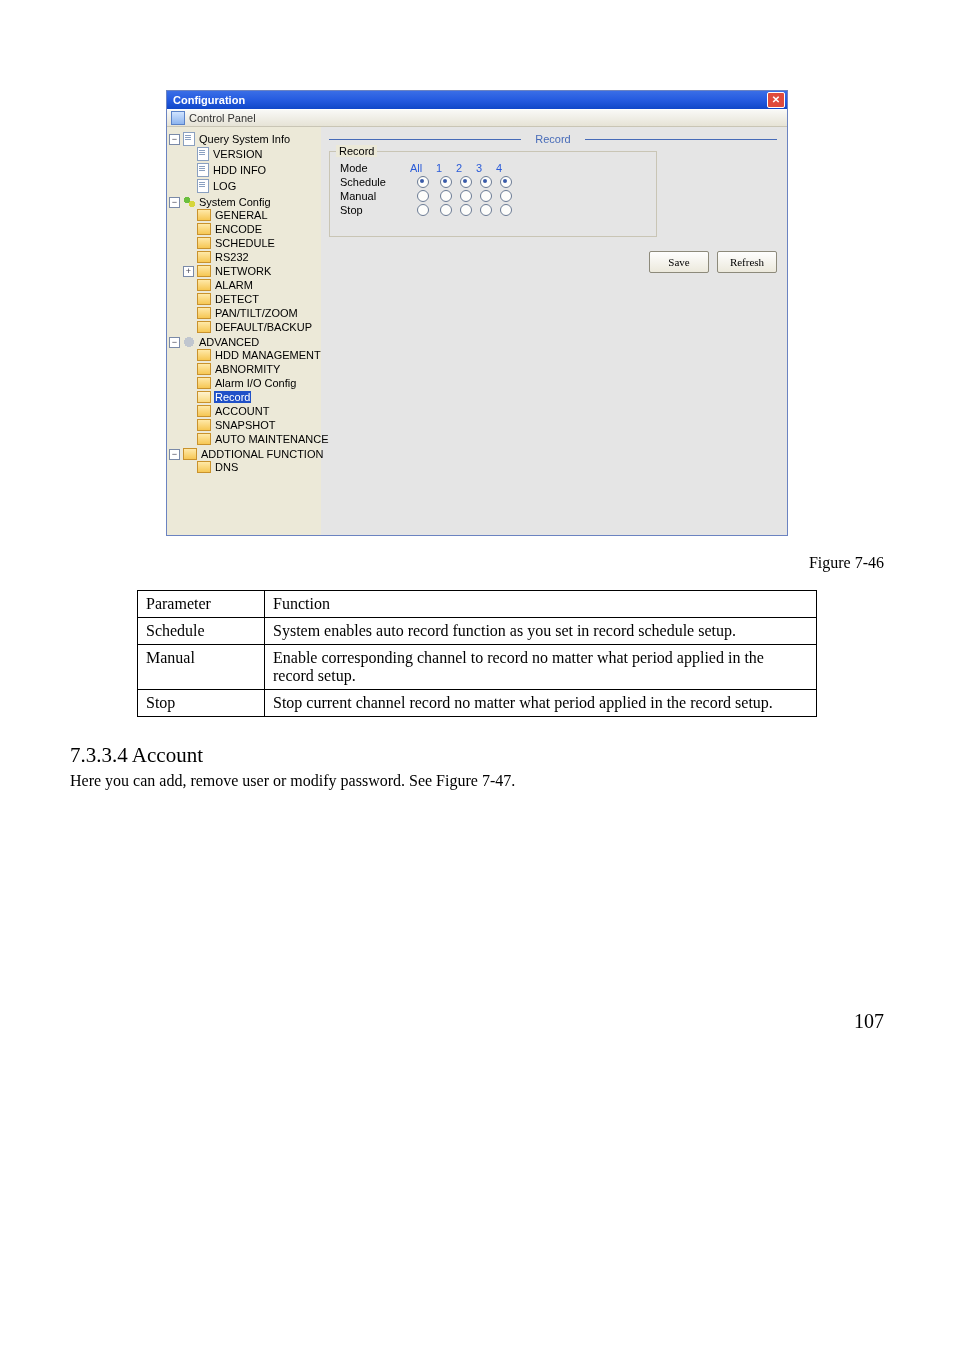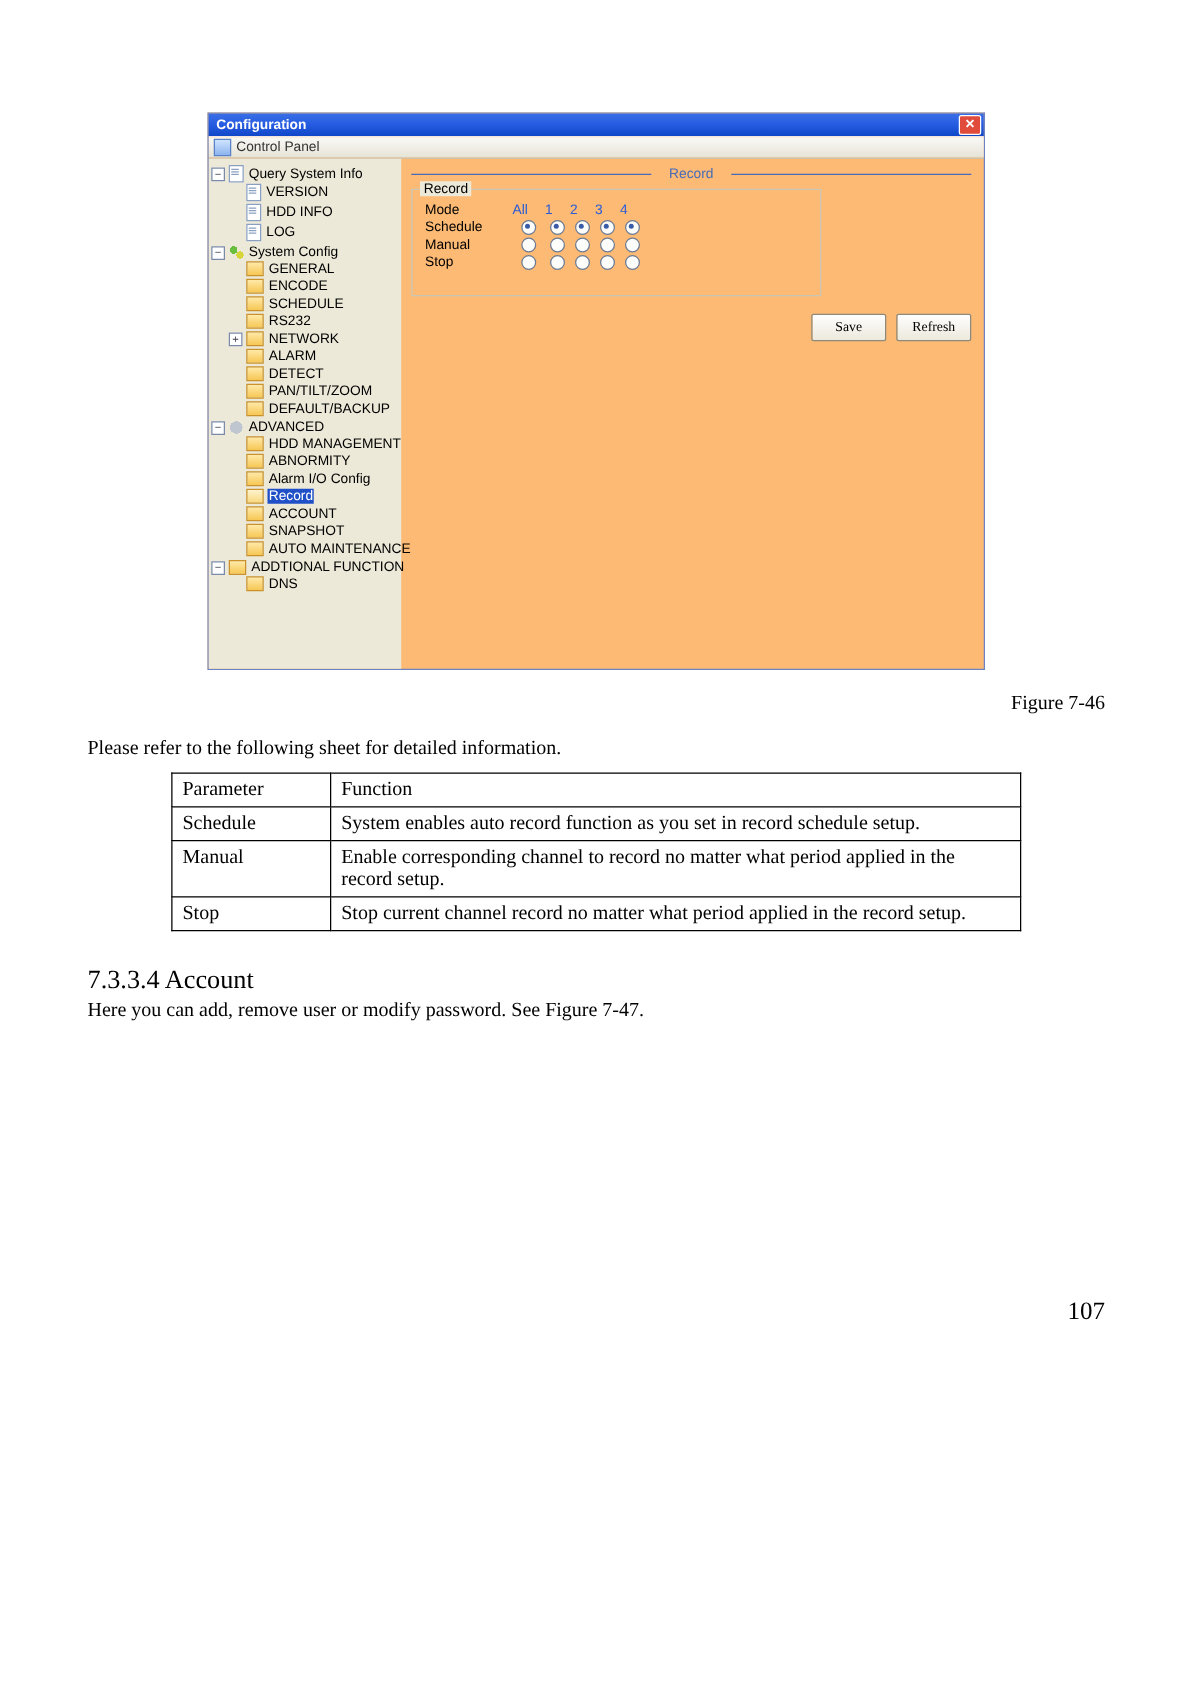--- a/index.html
+++ b/index.html
@@ -1,20 +1,20 @@
 <!DOCTYPE html>
 <html><head>
 <meta charset="utf-8">
 <style>
   html,body{margin:0;padding:0;background:#fff;color:#000}
   body{width:954px;font-family:"Times New Roman",Times,serif;font-size:16px}
   .page{padding:60px 70px 30px 70px}
 
   
-  .win{width:620px;margin:30px auto 0;border:1px solid #6b83c1;background:#fdba74;font-family:Tahoma,Arial,sans-serif;font-size:11px;color:#000}
+  .win{width:620px;margin:30px auto 0;border:1px solid #6b83c1;background:#e5e5e5;font-family:Tahoma,Arial,sans-serif;font-size:11px;color:#000}
   .titlebar{height:18px;background:linear-gradient(180deg,#3a6ee6 0%,#255be0 50%,#1047c8 100%);color:#fff;display:flex;align-items:center;justify-content:space-between;padding:0 2px 0 6px;font-weight:bold}
   .titlebar .x{width:16px;height:14px;background:#e04b3c;border:1px solid #fff;border-radius:2px;display:flex;align-items:center;justify-content:center;color:#fff;font-size:10px;line-height:1}
   .controlrow{height:16px;background:linear-gradient(180deg,#f9f9f6 0%,#e6e3d6 100%);border-top:1px solid #fff;border-bottom:1px solid #c9c5b5;display:flex;align-items:center;padding-left:4px;gap:4px;color:#333}
   .ico{width:12px;height:12px;display:inline-block;flex:none}
   .ico-panel{background:linear-gradient(180deg,#cfe3ff 0%,#8db4ee 100%);border:1px solid #5a82c8}
   .body{display:flex;align-items:stretch}
   .nav{width:150px;padding:4px 2px 60px 2px;background:#ece9d8;border-right:none}
   .tree{list-style:none;margin:0;padding:0}
   .tree ul{list-style:none;margin:0;padding:0 0 0 14px}
   .tree li{white-space:nowrap;padding:1px 0 1px 0;position:relative}
@@ -320,21 +320,20 @@
 
       <div class="btnrow">
         <div class="btn">Save</div>
         <div class="btn">Refresh</div>
       </div>
     </div>
   </div>
 </div>
 
 <div class="figcap">Figure 7-46</div>
-<div class="docline">Please refer to the following sheet for detailed information.</div>
 
 <table class="doc">
   <tbody>
         <tr>
     <th style="width:110px">Parameter</th>
     <th>Function</th>
   </tr>
   <tr>
     <td>Schedule</td>
     <td>System enables auto record function as you set in record schedule setup.</td>

